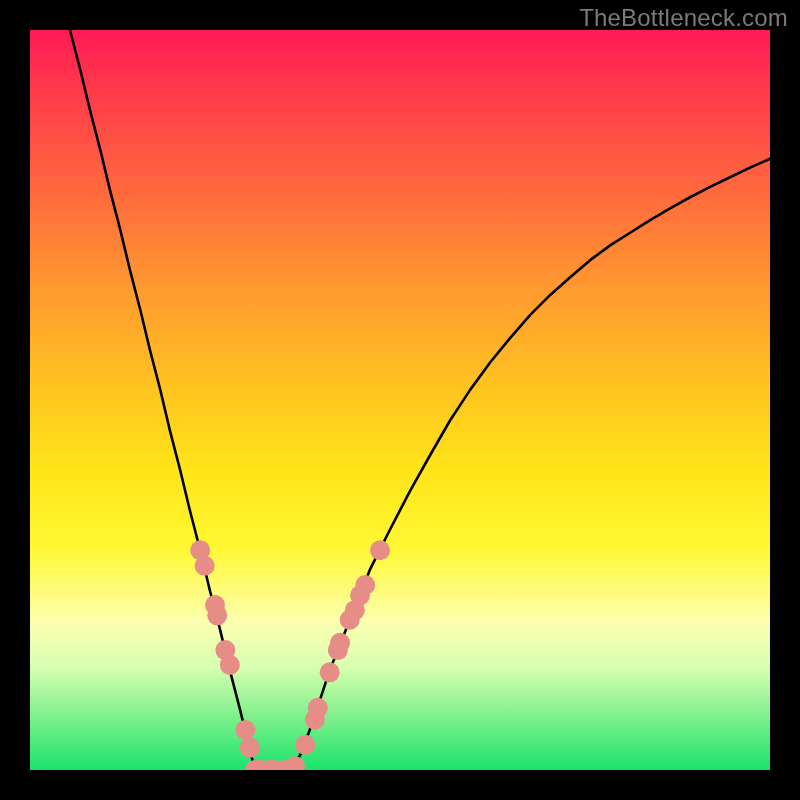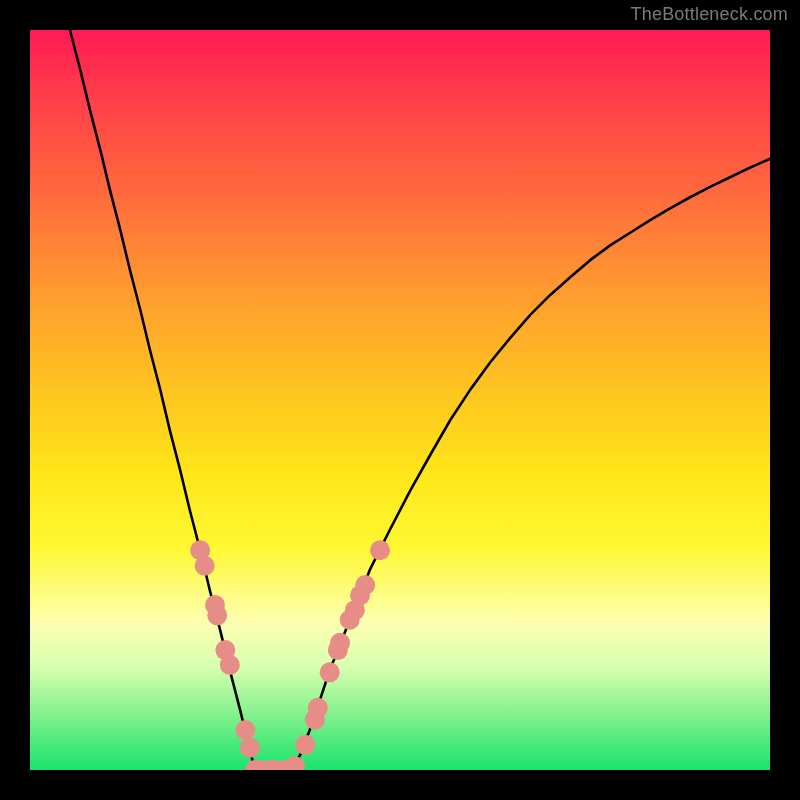--- a/index.html
+++ b/index.html
@@ -38,21 +38,21 @@
       #d8ffb0 86%,
       #8af28f 92%,
       #19e36b 100%
     );
   }
   .watermark {
     position: absolute;
     right: 12px;
     top: 4px;
     color: #7a7a7a;
-    font-size: 18px;
+    font-size: 24px;
     font-weight: 500;
     letter-spacing: 0.2px;
     user-select: none;
     margin-left: 48px;
   }
   svg.curve {
     position: absolute;
     left: 0;
     top: 0;
     width: 740px;

